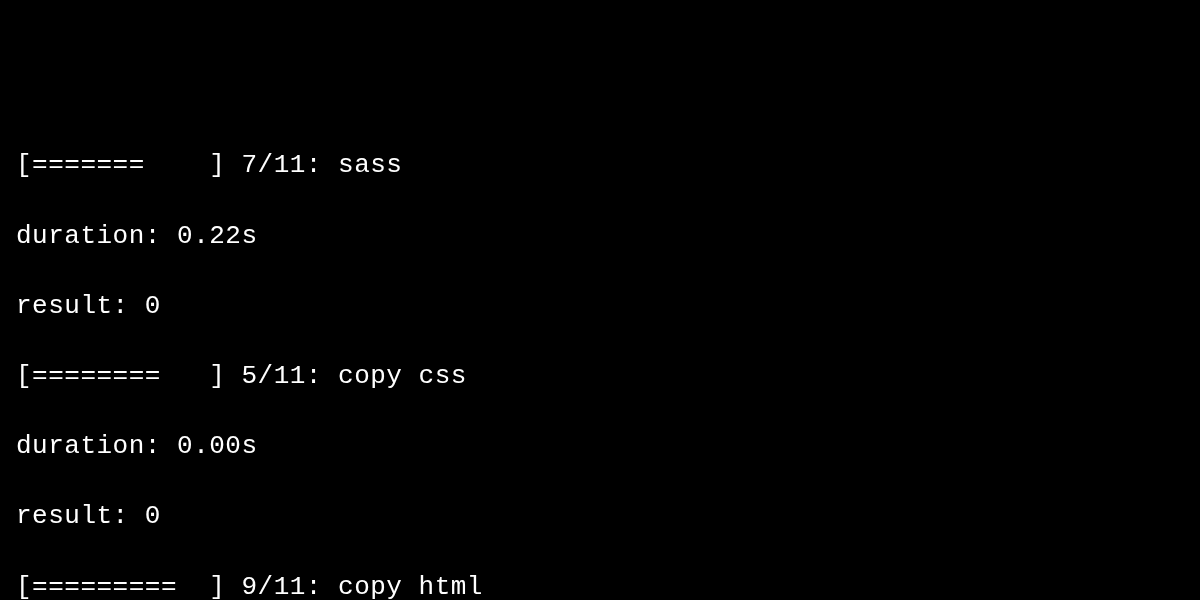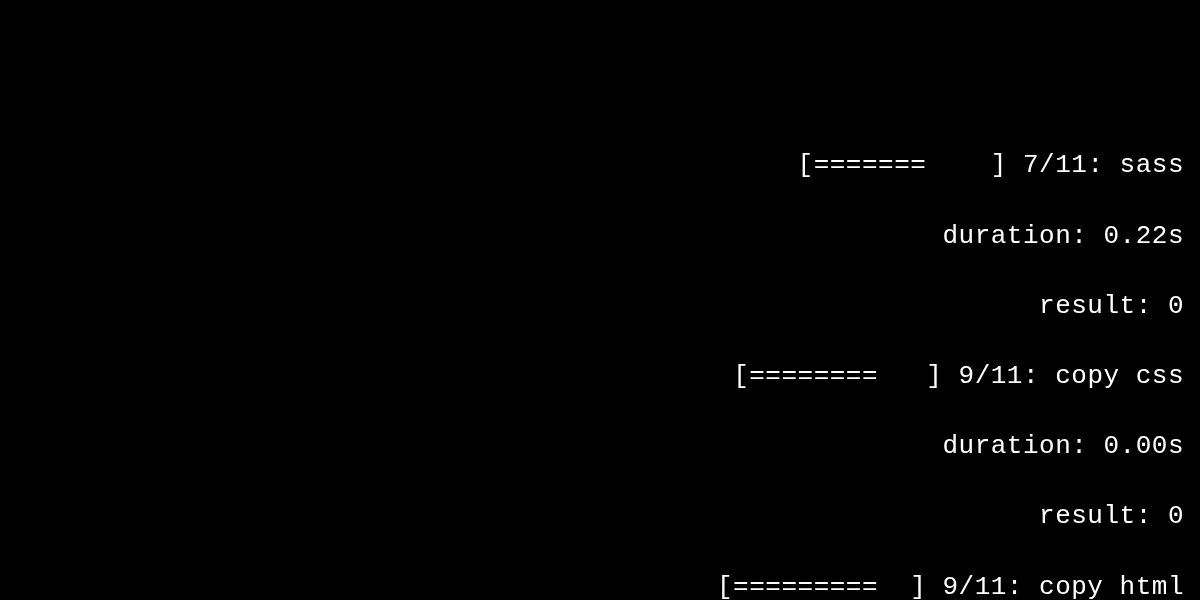--- a/index.html
+++ b/index.html
@@ -1,19 +1,18 @@
 <!DOCTYPE html>
 <html><head>
   <meta charset="utf-8">
   <style>
     * {
       margin: 0;
       padding: 0;
       box-sizing: border-box;
-      text-align: right;
     }
     body {
       background-color: #000000;
       color: #ffffff;
       font-family: "SF Mono", "Monaco", "Menlo", "Consolas", "Courier New", monospace;
       font-size: 26px;
       line-height: 1.35;
       padding: 8px 16px;
       width: 1200px;
       height: 600px;
@@ -26,21 +25,21 @@
     }
   </style>
 </head>
 <body>
 
 
 
 <span class="terminal-line">[=======    ] 7/11: sass</span>
 <span class="terminal-line">duration: 0.22s</span>
 <span class="terminal-line">result: 0</span>
-<span class="terminal-line">[========   ] 9/11: copy css</span>
+<span class="terminal-line">[========   ] 5/11: copy css</span>
 <span class="terminal-line">duration: 0.00s</span>
 <span class="terminal-line">result: 0</span>
 <span class="terminal-line">[=========  ] 9/11: copy html</span>
 
 
 
 
 
 
 

